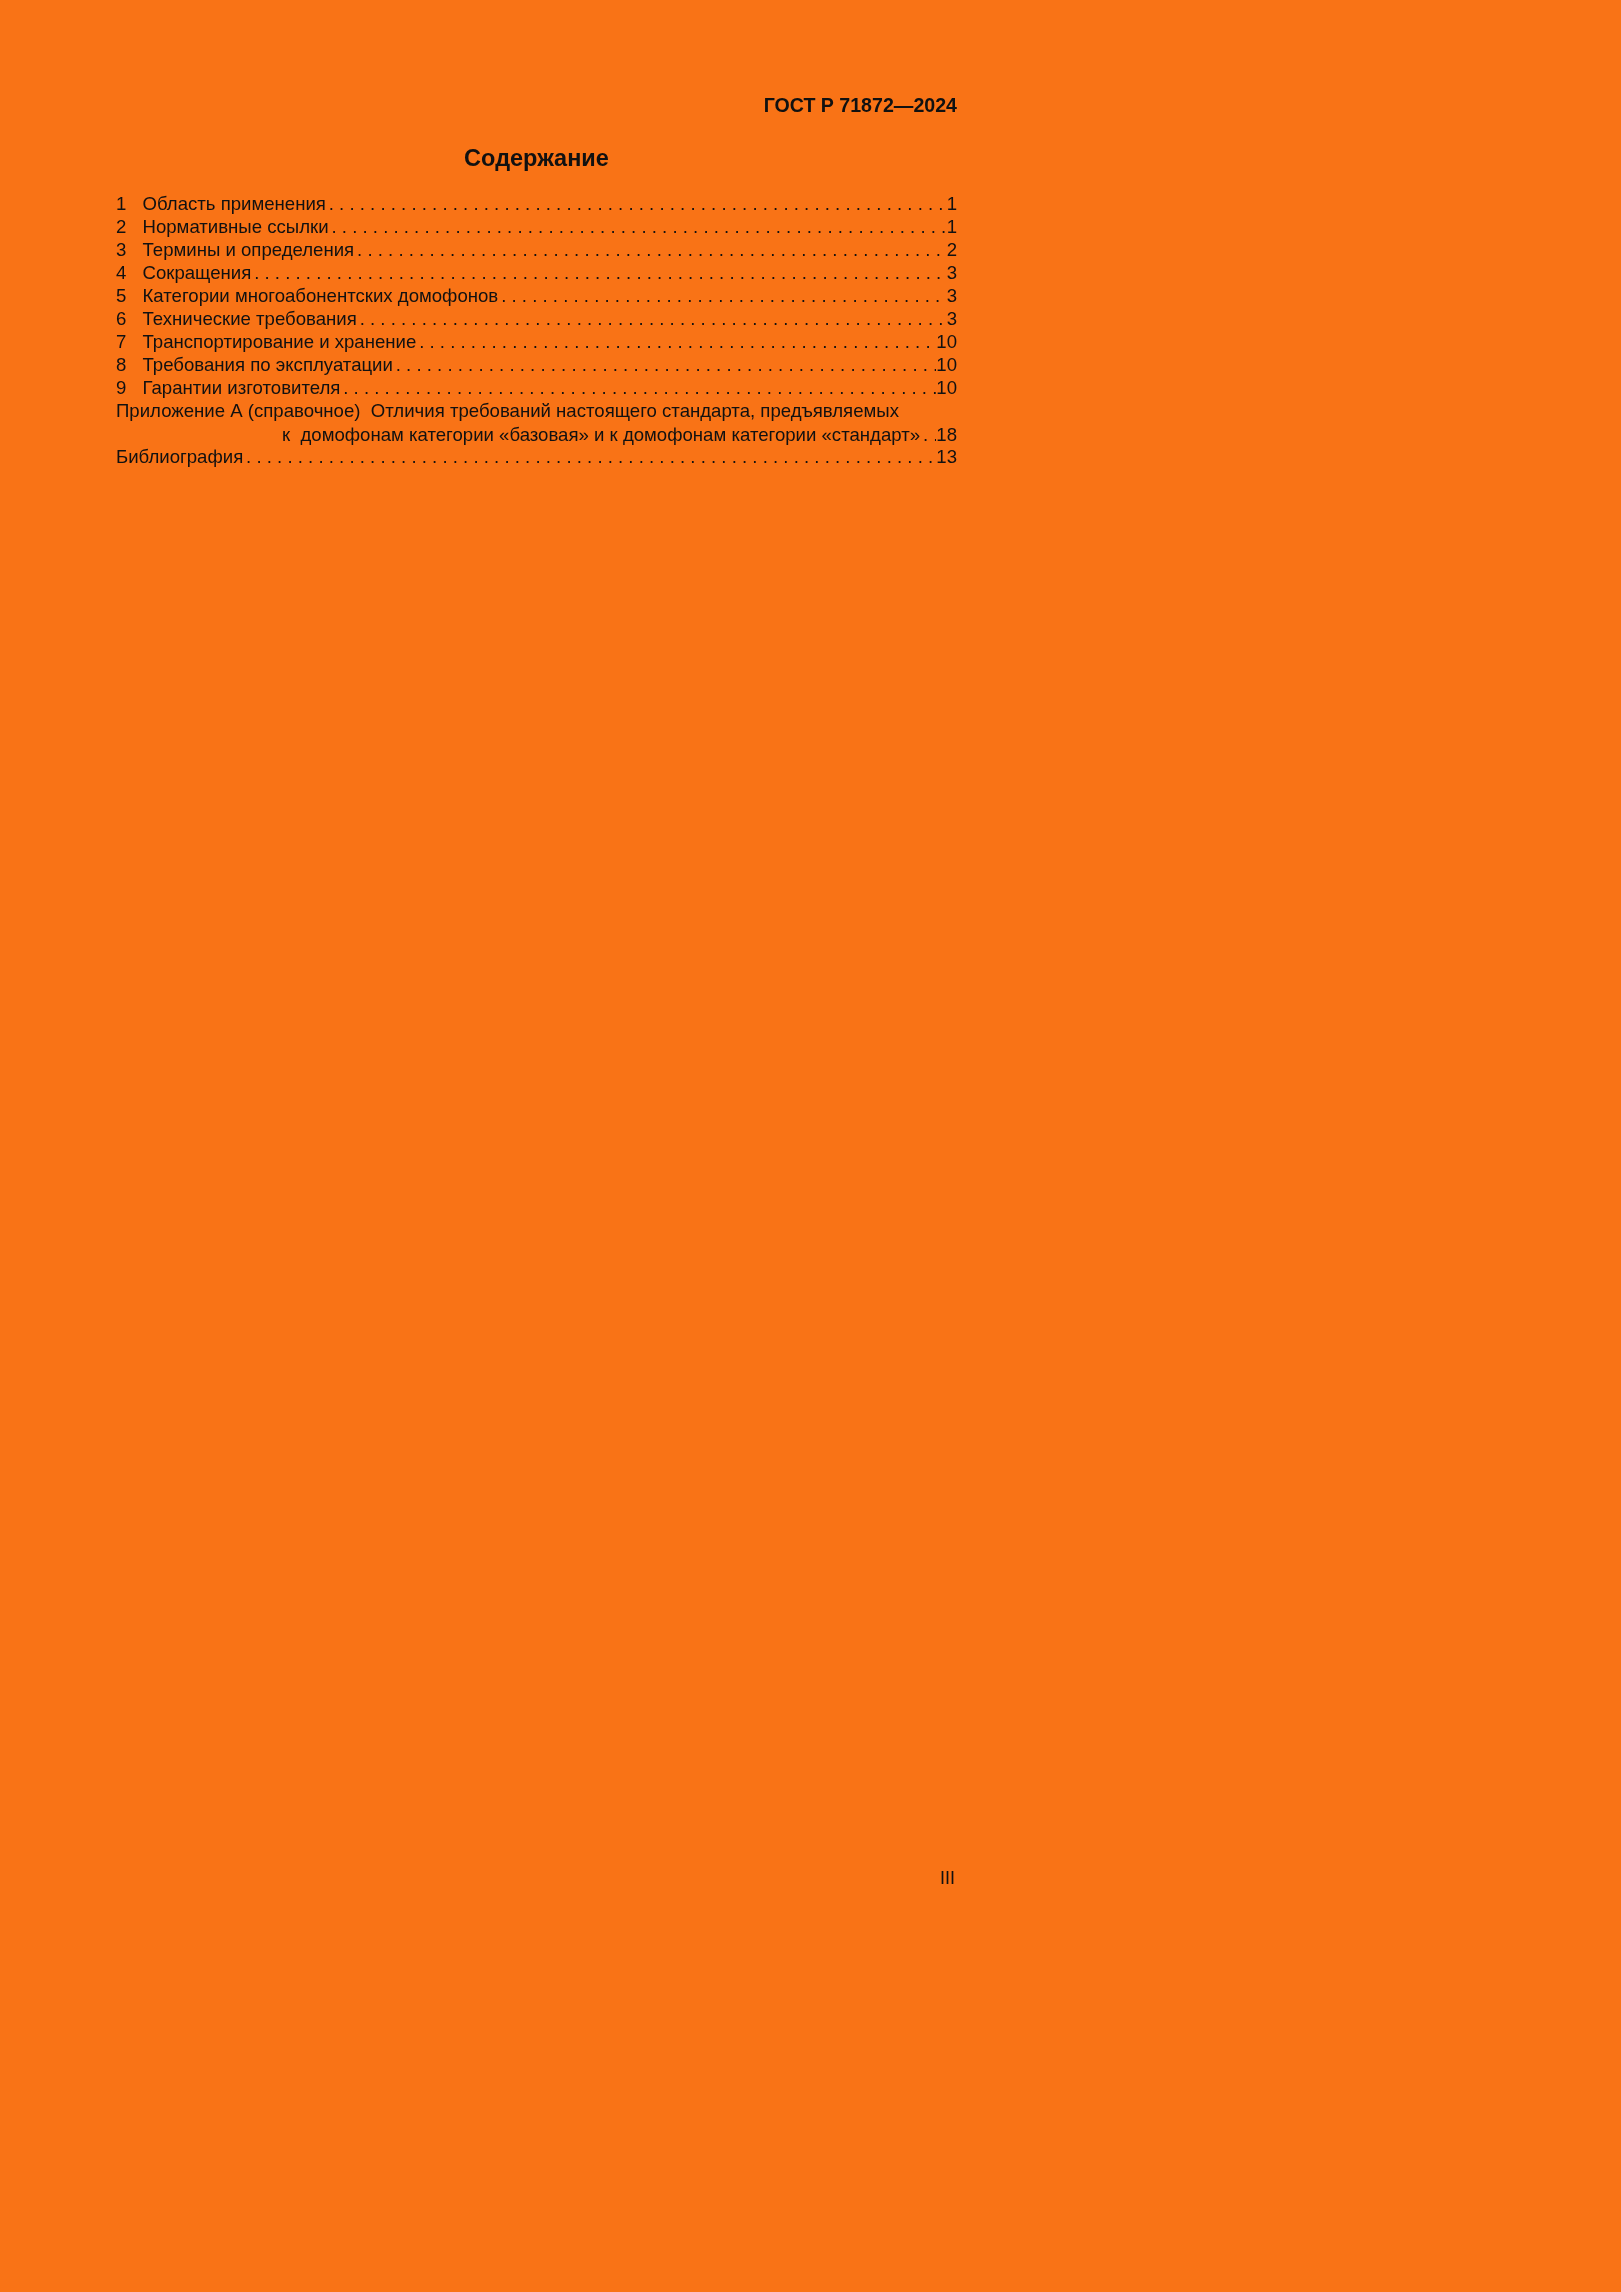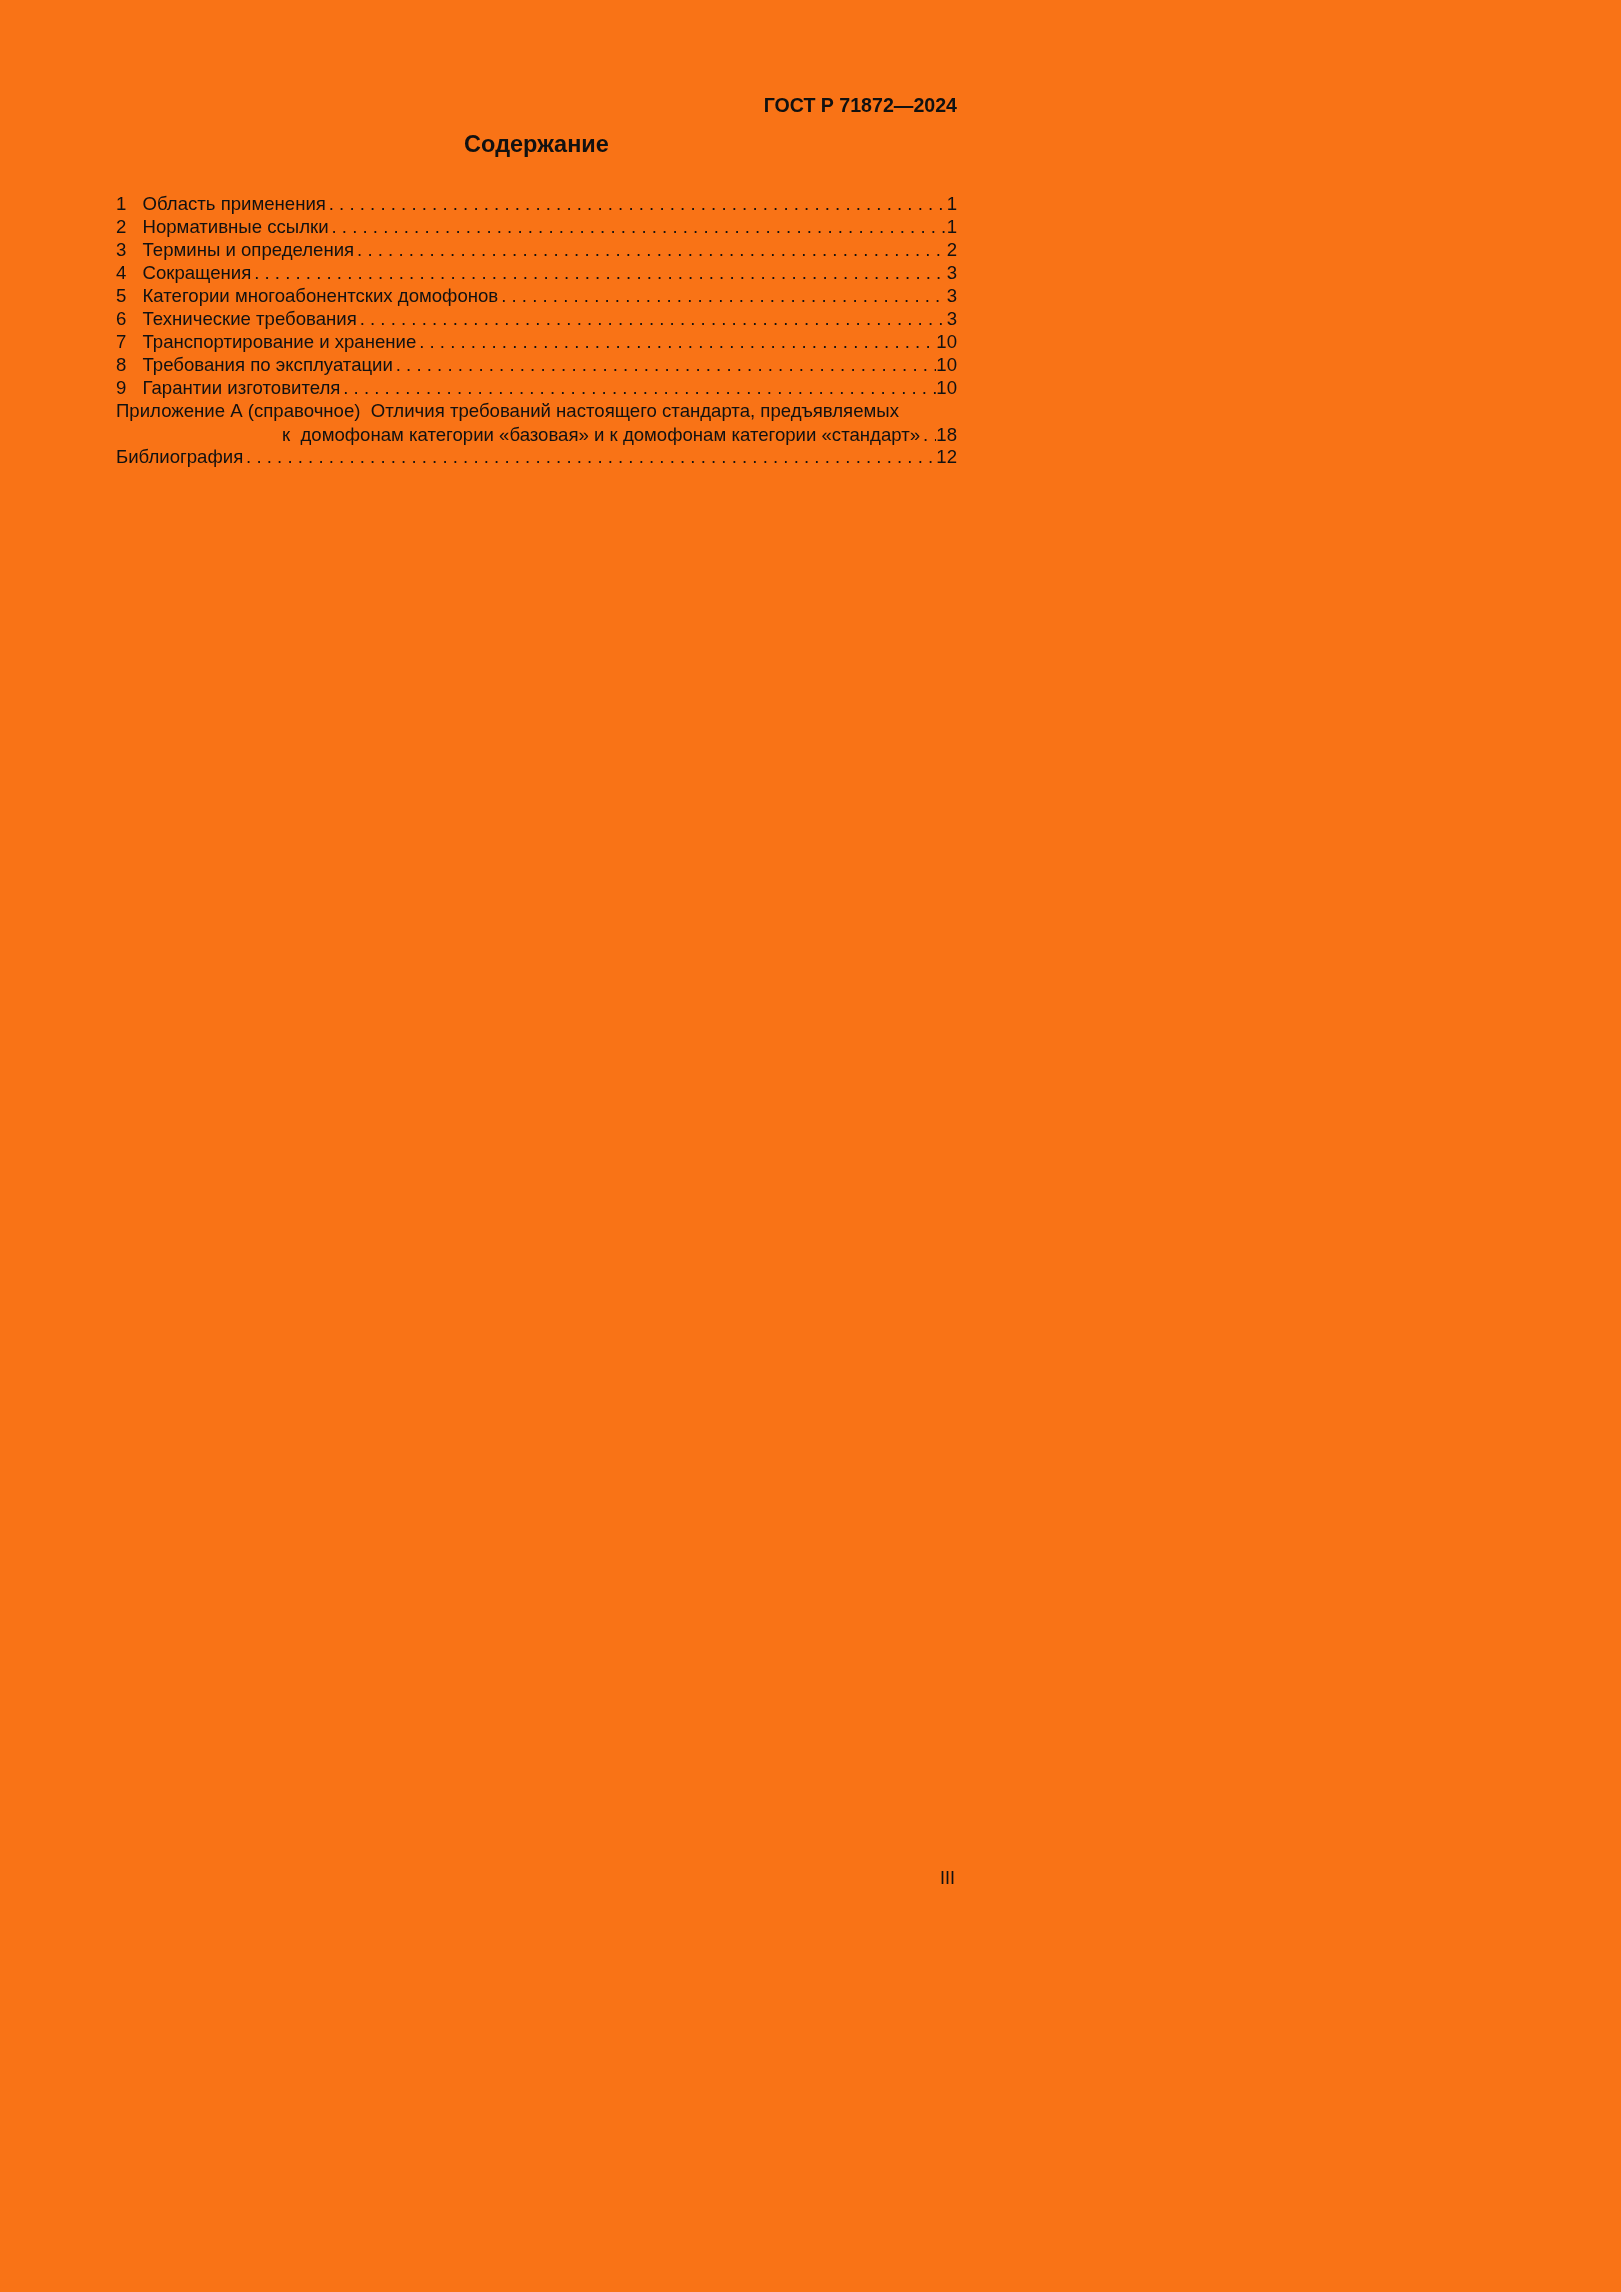--- a/index.html
+++ b/index.html
@@ -26,21 +26,21 @@
   .doc-header {
     position: absolute;
     top: 94px;
     right: 0;
     font-size: 19.6px;
     font-weight: bold;
     white-space: pre;
   }
   .toc-title {
     position: absolute;
-    top: 131px;
+    top: 145px;
     left: 0;
     width: 100%;
     margin: 0;
     text-align: center;
     font-size: 23.5px;
     font-weight: bold;
   }
   .toc {
     position: absolute;
     top: 193px;
@@ -151,19 +151,19 @@
           <span class="toc-text">Приложение А (справочное)  Отличия требований настоящего стандарта, предъявляемых</span>
         </div>
         <div class="toc-row indent">
           <span class="toc-text">к  домофонам категории «базовая» и к домофонам категории «стандарт»</span>
           <span class="toc-dots">. . . . . . . . . . . . . . . . . . . . . . . . . . . . . . . . . . . . . . . . . . . . . . . . . . . . . . . . . . . . . . . . . . . . . . . . . . . . . . . . . . . . . . . . . . . . . . . . . . . . . . . . . . . . . . . . . . . . . . . . </span>
           <span class="toc-page">18</span>
         </div>
         <div class="toc-row">
           <span class="toc-text">Библиография</span>
           <span class="toc-dots">. . . . . . . . . . . . . . . . . . . . . . . . . . . . . . . . . . . . . . . . . . . . . . . . . . . . . . . . . . . . . . . . . . . . . . . . . . . . . . . . . . . . . . . . . . . . . . . . . . . . . . . . . . . . . . . . . . . . . . . . </span>
-          <span class="toc-page">12</span>
+          <span class="toc-page">13</span>
         </div>
       </div>
     <div class="doc-footer">III</div>
   </div>
 </div>
 
 
 </body></html>

